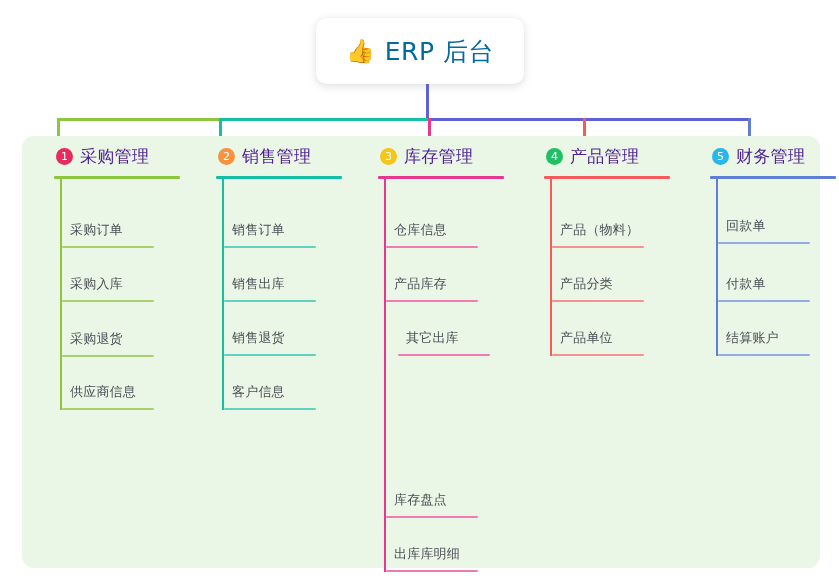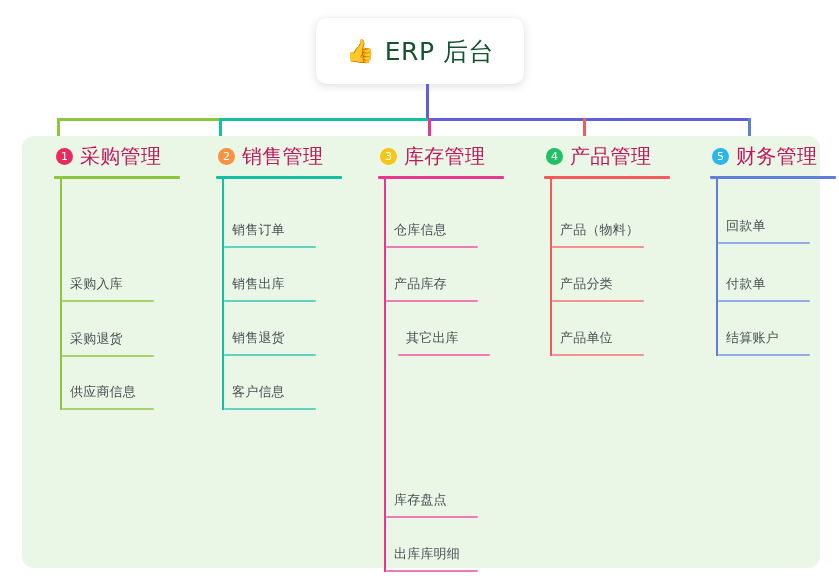--- a/index.html
+++ b/index.html
@@ -33,21 +33,21 @@
     box-sizing: border-box;
   }
   #root-node .root-emoji {
     font-size: 23px;
     line-height: 1;
     display: inline-block;
   }
   #root-node .root-title {
     font-size: 25px;
     letter-spacing: 0.5px;
-    color: #14532d;
+    color: #0369a1;
     font-weight: 400;
     white-space: nowrap;
   }
 
   
   .conn {
     position: absolute;
   }
 
   
@@ -82,22 +82,22 @@
     height: 17px;
     border-radius: 50%;
     color: #ffffff;
     font-size: 11px;
     line-height: 17px;
     text-align: center;
     flex: 0 0 auto;
     font-family: "DejaVu Sans", "Liberation Sans", sans-serif;
   }
   .col-title {
-    font-size: 20px;
-    color: #be185d;
+    font-size: 17px;
+    color: #4c1d95;
     white-space: nowrap;
     letter-spacing: 0.3px;
   }
   .head-rule {
     position: absolute;
     left: 18px;
     top: 40px;
     height: 3px;
     width: 126px;
     border-radius: 1px;
@@ -156,20 +156,24 @@
   </div>
 
 <div id="panel">
     <div class="column" style="left: 14px;">
       <div class="col-head">
         <span class="badge" style="background: rgb(230, 44, 95);">1</span>
         <span class="col-title">采购管理</span>
       </div>
       <div class="head-rule" style="background: rgb(140, 198, 63);"></div>
       <div class="trunk" style="background: rgb(140, 198, 63); left: 24px; height: 232px;"></div>
+      <div class="leaf" style="top: 58px;">
+        <span class="leaf-label">采购订单</span>
+        <div class="leaf-rule" style="background: rgb(168, 209, 107);"></div>
+      </div>
       <div class="leaf" style="top: 112px;">
         <span class="leaf-label">采购入库</span>
         <div class="leaf-rule" style="background: rgb(168, 209, 107);"></div>
       </div>
       <div class="leaf" style="top: 167px;">
         <span class="leaf-label">采购退货</span>
         <div class="leaf-rule" style="background: rgb(168, 209, 107);"></div>
       </div>
       <div class="leaf" style="top: 220px;">
         <span class="leaf-label">供应商信息</span>

